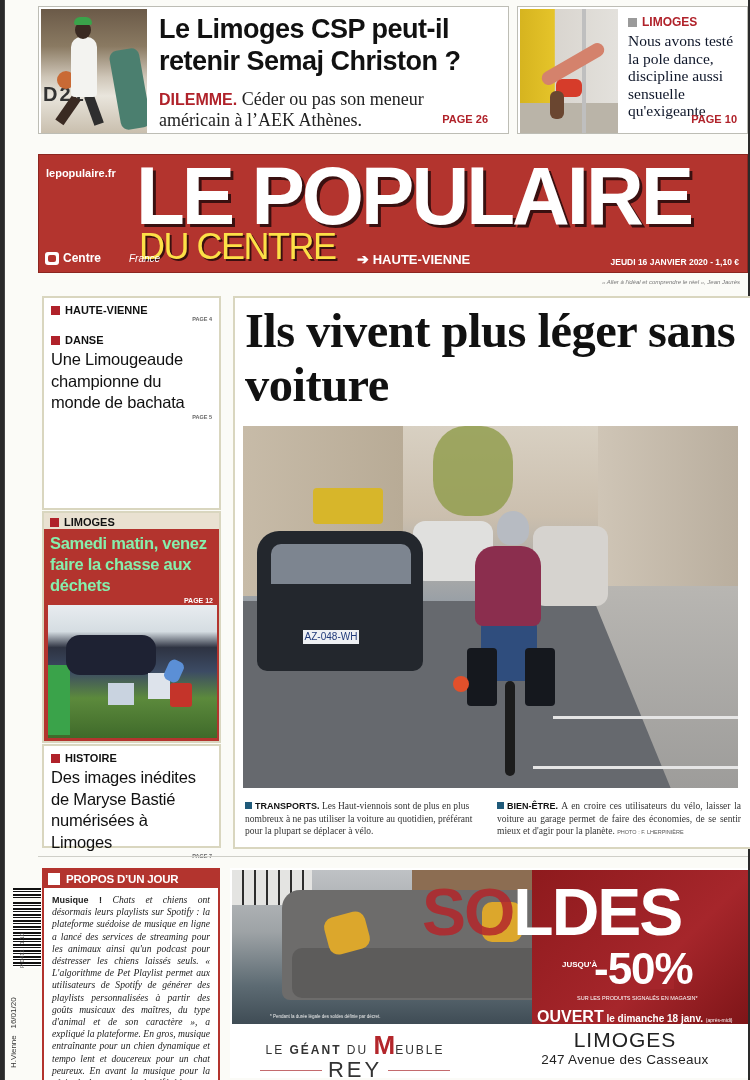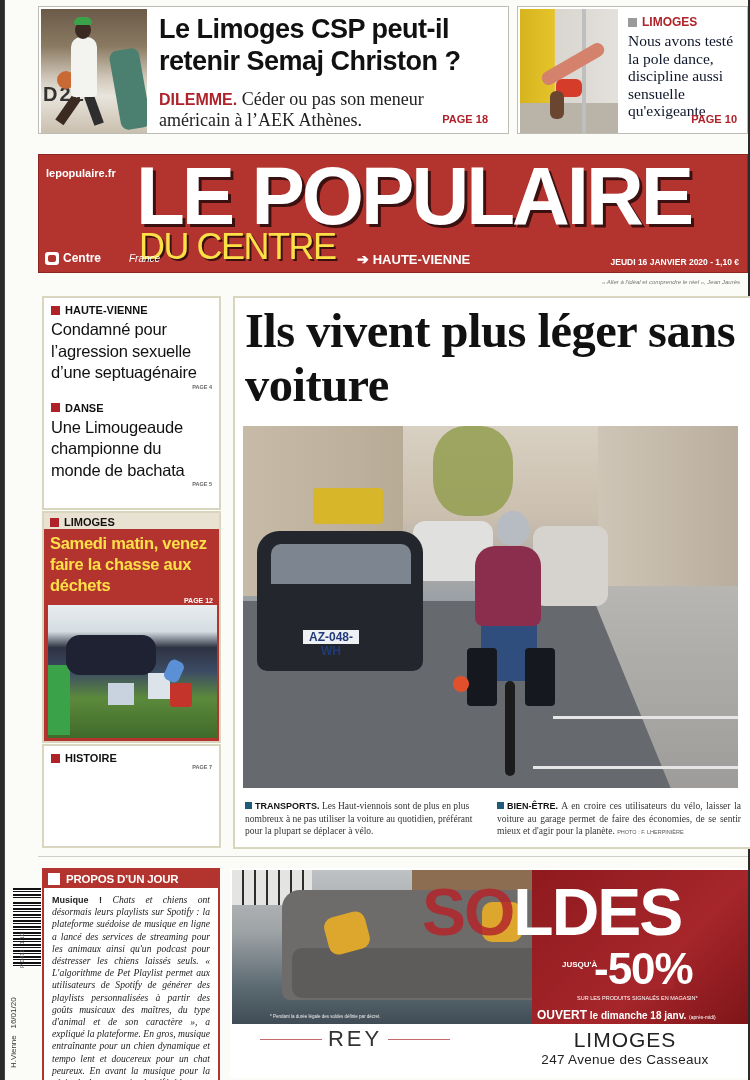--- a/index.html
+++ b/index.html
@@ -96,21 +96,21 @@
   #left-a { top: 296px; height: 214px; }
   #left-a .item { padding: 6px 7px 0 7px; }
   .left-hl { font-size: 16.5px; line-height: 21.5px; color:#111; font-weight: normal; margin-top: 3px; letter-spacing: -0.2px; font-family: "Liberation Sans", sans-serif; }
   .tiny-page { font-size: 5.5px; color:#666; text-align:right; font-weight: bold; }
   .left-red {
     position:absolute; left:37px; top: 511px; width:179px; height: 232px; background:#b3342e; border:2px solid #d9d6bf;
   }
   .left-red .section-label { position:absolute; left:6px; top:3px; color:#111; }
   .left-red .section-label .sq { background:#b0222a; }
   .left-red .label-strip { position:absolute; left:0; top:0; width:100%; height:16px; background:#e9e1d1; }
-  .left-red .hl { position:absolute; left:6px; top:20px; width:170px; color:#fde047; font-weight:bold; font-size:16.5px; line-height: 21px; letter-spacing: -0.3px; }
+  .left-red .hl { position:absolute; left:6px; top:20px; width:170px; color:#86efac; font-weight:bold; font-size:16.5px; line-height: 21px; letter-spacing: -0.3px; }
   .left-red .pg { position:absolute; right:6px; top: 84px; color:#fff; font-size:7px; font-weight:bold; }
   .left-red .photo { position:absolute; left:4px; top:92px; width:169px; height: 133px;
     background: linear-gradient(180deg,#e8ecef 0%,#d5dde2 20%,#2e3342 32%,#3c4b64 50%,#5c8a3c 70%,#3f6a2a 100%); overflow:hidden; }
   .trash1 { position:absolute; left:18px; top:30px; width:90px; height:40px; background:#1e2233; border-radius:14px; }
   .trash2 { position:absolute; left:60px; top:78px; width:26px; height:22px; background:#c9d3e0; }
   .trash3 { position:absolute; left:100px; top:68px; width:22px; height:26px; background:#dde3eb; }
   .trash4 { position:absolute; left:122px; top:78px; width:22px; height:24px; background:#c4342a; border-radius:3px; }
   .glove { position:absolute; left:118px; top:55px; width:16px; height:22px; background:#5b8fd6; border-radius:6px; transform:rotate(25deg); }
   .greenbag { position:absolute; left:0; top:60px; width:22px; height:70px; background:#3aa34a; }
   #left-c { top: 744px; height: 104px; padding: 6px 7px 0 7px; }
@@ -128,21 +128,21 @@
     background: linear-gradient(180deg,#d8d0c2 0%,#cbbfae 25%,#9aa0a6 48%,#6e7278 60%,#5e6268 100%);
   }
   .bld-left { position:absolute; left:0; top:0; width:160px; height:170px; background:linear-gradient(90deg,#c7bba8,#b8ab96); }
   .bld-right { position:absolute; right:0; top:0; width:140px; height:230px; background:linear-gradient(90deg,#cfc5b6,#b9ae9e); }
   .tree { position:absolute; left:190px; top:0; width:80px; height:90px; background:#8e9b48; border-radius:40%; opacity:.8; }
   .van { position:absolute; left:70px; top:62px; width:70px; height:36px; background:#d7b62a; border-radius:4px; }
   .sidewalk { position:absolute; right:0; top:160px; width:150px; height:220px; background:linear-gradient(180deg,#b8b6b2,#9b9a98); clip-path: polygon(0 0,100% 0,100% 100%,60% 100%); }
   .road { position:absolute; left:0; top:175px; width:100%; height:190px; background:#66696e; }
   .car { position:absolute; left:14px; top:105px; width:166px; height:140px; background:#23272d; border-radius:22px 22px 10px 10px; }
   .car-windshield { position:absolute; left:28px; top:118px; width:140px; height:40px; background:#7d8590; border-radius:10px 10px 0 0; }
-  .car-plate { position:absolute; left:60px; top:204px; width:56px; height:14px; background:#eef0f3; font-size:12px; font-weight:bold; text-align:center; line-height:14px; color:#203a7a; }
+  .car-plate { position:absolute; left:60px; top:204px; width:56px; height:14px; background:#eef0f3; font-size:10px; font-weight:normal; text-align:center; line-height:14px; color:#203a7a; }
   .car2 { position:absolute; left:170px; top:95px; width:80px; height:60px; background:#e0e0de; border-radius:12px; }
   .car3 { position:absolute; left:290px; top:100px; width:75px; height:80px; background:#d6d3cf; border-radius:12px; }
   .rider-body { position:absolute; left:232px; top:120px; width:66px; height:80px; background:#8b2e4e; border-radius:20px 20px 8px 8px; }
   .rider-head { position:absolute; left:254px; top:85px; width:32px; height:34px; background:#b7bbc2; border-radius:50% 50% 40% 40%; }
   .rider-legs { position:absolute; left:238px; top:195px; width:56px; height:60px; background:#2f4d7d; border-radius:6px; }
   .bag-l { position:absolute; left:224px; top:222px; width:30px; height:58px; background:#15181e; border-radius:4px; }
   .bag-r { position:absolute; left:282px; top:222px; width:30px; height:58px; background:#15181e; border-radius:4px; }
   .wheel { position:absolute; left:262px; top:255px; width:10px; height:95px; background:#1c1c1c; border-radius:5px; }
   .flag { position:absolute; left:210px; top:250px; width:16px; height:16px; background:#e2502b; border-radius:50%; }
   .lane1 { position:absolute; left:310px; top:290px; width:185px; height:3px; background:#e5e5e5; }
@@ -198,21 +198,21 @@
   .ad-red { position:absolute; left:300px; top:0; width:216px; height:154px; background: linear-gradient(135deg,#8e1a1d,#a6262b 60%,#7e1518); }
   .ad-red-block { position:absolute; left:110px; top:85px; width:32px; height:34px; background:#a6262b; opacity:.85; }
   .soldes {
     position:absolute; left:190px; top:6px; font-weight:bold; font-size: 66px; letter-spacing: -2px; color:#fff; line-height:72px;
   }
   .soldes .so { color:#b3262b; opacity: .85; }
   .jusqua { position:absolute; left:330px; top:90px; color:#fff; font-size:8px; font-weight:bold; }
   .pct { position:absolute; left:362px; top:75px; color:#fff; font-size:44px; font-weight:bold; letter-spacing:-1px; line-height:48px; }
   .sur { position:absolute; left:345px; top:125px; color:#fff; font-size:5.5px; }
   .ouvert { position:absolute; left:305px; top:138px; color:#fff; font-size:10px; font-weight:bold; white-space: nowrap; }
-  .ouvert .big { font-size:12px; }
+  .ouvert .big { font-size:16px; }
   .ouvert .small { font-size:5px; font-weight:normal; }
   .ad-legal { position:absolute; left:38px; top:144px; color:#eee; font-size:4.5px; }
 
   .rey { position:absolute; left:30px; top:162px; width:190px; text-align:center; }
   .rey-line1 { font-size: 12px; letter-spacing: 2px; color:#333; white-space:nowrap; }
   .rey-line1 .m { font-size: 26px; color:#b3262b; font-weight:bold; letter-spacing:0; }
   .rey-line1 .gb { font-weight: bold; }
   .rey-line2 { display:flex; align-items:center; justify-content:center; gap:6px; margin-top:-4px; }
   .rey-line2 .bar { flex:1; height:1px; background:#c46b6e; }
   .rey-line2 .name { font-size: 22px; letter-spacing: 3px; color:#333; }
@@ -233,21 +233,21 @@
       <div class="player-leg1"></div>
       <div class="player-leg2"></div>
       <div class="player-body"></div>
       <div class="player-head"></div>
       <div class="player-hair"></div>
     </div>
     <div class="headline">Le Limoges CSP peut-il retenir Semaj Christon ?</div>
     <div class="kicker-line">
       <span class="kicker-red">DILEMME.</span><span> Céder ou pas son meneur américain à l’AEK Athènes.</span>
     </div>
-    <div class="page-ref">PAGE 18</div>
+    <div class="page-ref">PAGE 26</div>
   </div>
 
   <div class="teaser" id="teaser2">
     <div class="photo">
       <div class="floor2"></div>
       <div class="pole"></div>
       <div class="dancer"></div>
       <div class="dancer-suit"></div>
       <div class="dancer-hair"></div>
     </div>
@@ -275,21 +275,20 @@
     <div class="mh-date">JEUDI 16  JANVIER 2020 - 1,10 €</div>
   </div>
   <div class="mh-quote">« Aller à l'idéal et comprendre le réel », Jean Jaurès</div>
 
   <div class="left-box" id="left-a">
     <div class="item">
       <div class="section-label">
         <span class="sq"></span>
         <span>HAUTE-VIENNE</span>
       </div>
-      <div class="left-hl">Condamné pour l’agression sexuelle d’une septuagénaire</div>
       <div class="tiny-page">PAGE 4</div>
     </div>
     <div class="item" style="padding-top:12px;">
       <div class="section-label">
         <span class="sq"></span>
         <span>DANSE</span>
       </div>
       <div class="left-hl">Une Limougeaude championne du monde de bachata</div>
       <div class="tiny-page">PAGE 5</div>
     </div>
@@ -311,20 +310,21 @@
       <div class="trash4"></div>
       <div class="glove"></div>
     </div>
   </div>
 
   <div class="left-box" id="left-c">
     <div class="section-label">
       <span class="sq"></span>
       <span>HISTOIRE</span>
     </div>
+    <div class="left-hl">Des images inédites de Maryse Bastié numérisées à Limoges</div>
     <div class="tiny-page">PAGE 7</div>
   </div>
 
   <div class="main-box">
     <div class="main-hl">Ils vivent plus léger sans voiture</div>
     <div class="main-photo">
       <div class="bld-left"></div>
       <div class="bld-right"></div>
       <div class="tree"></div>
       <div class="van"></div>
@@ -383,20 +383,21 @@
       </div>
       <div class="pillow2"></div>
       <div class="soldes"><span class="so">SO</span><span>LDES</span></div>
       <div class="jusqua">JUSQU'À</div>
       <div class="pct">-50%</div>
       <div class="sur">SUR LES PRODUITS SIGNALÉS EN MAGASIN*</div>
       <div class="ouvert"><span class="big">OUVERT</span><span> le dimanche 18 janv. </span><span class="small">(après-midi)</span></div>
       <div class="ad-legal">* Pendant la durée légale des soldes définie par décret.</div>
     </div>
     <div class="rey">
+      <div class="rey-line1"><span>LE </span><span class="gb">GÉANT</span><span> DU </span><span class="m">M</span><span>EUBLE</span></div>
       <div class="rey-line2">
         <span class="bar"></span>
         <span class="name">REY</span>
         <span class="bar"></span>
       </div>
     </div>
     <div class="ad-city">
       <div class="c1">LIMOGES</div>
       <div class="c2">247 Avenue des Casseaux</div>
     </div>

